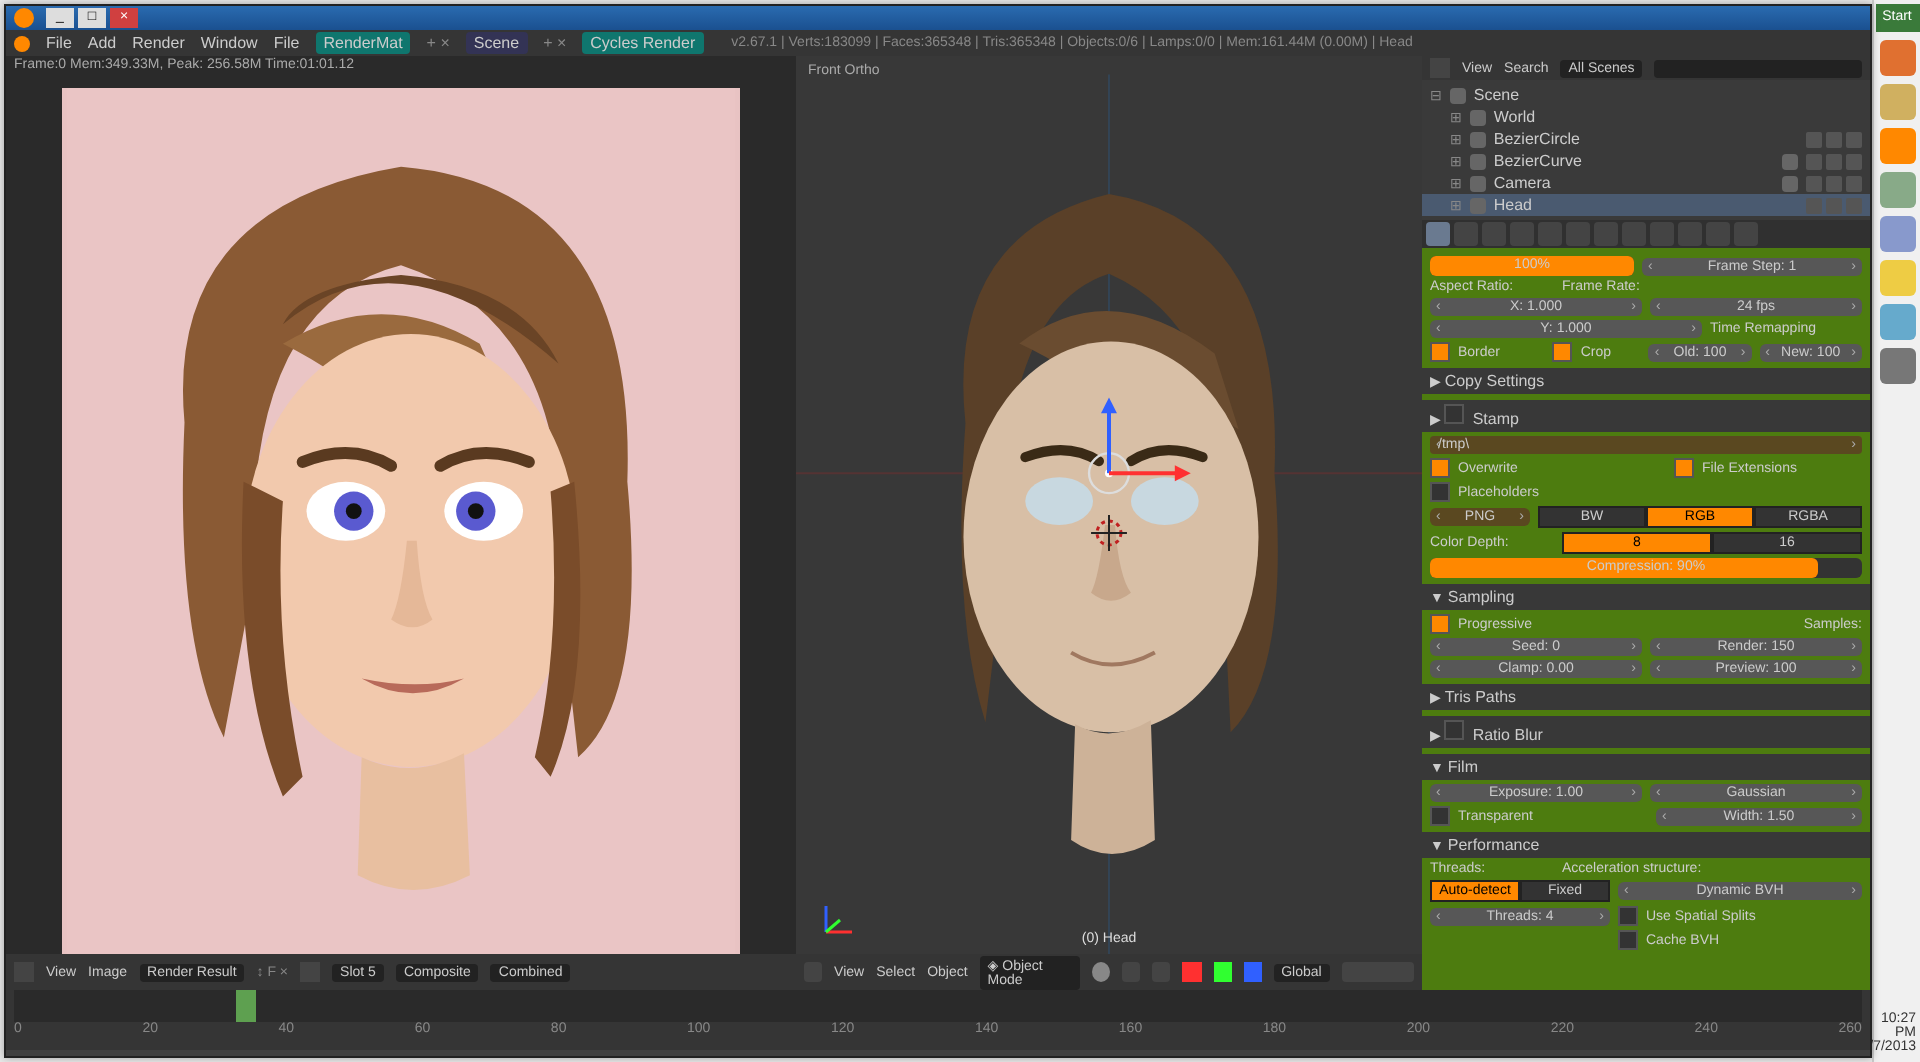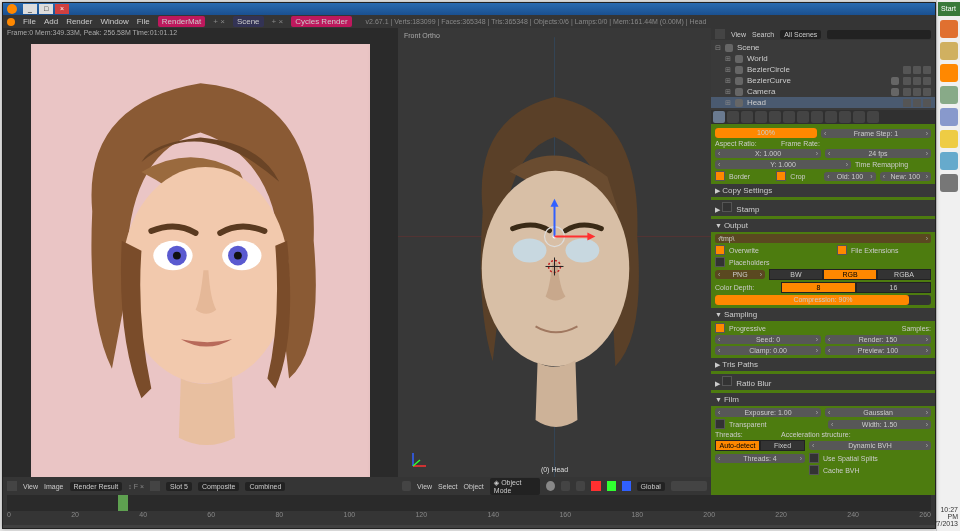--- a/index.html
+++ b/index.html
@@ -15,21 +15,21 @@
 .titlebar { height:12px; background:linear-gradient(#2a6bb0,#1a5090); display:flex; align-items:center; padding:0 4px; }
 .titlebar .blender-icon { width:10px; height:10px; background:#ff8800; border-radius:50%; margin-right:4px; }
 .titlebar .title-text { color:#fff; font-size:8px; flex:1; }
 .window-controls { display:flex; }
 .window-controls span { width:14px; height:10px; background:#ddd; margin-left:2px; font-size:7px; text-align:center; line-height:10px; cursor:pointer; }
 .window-controls .close { background:#d04040; color:#fff; }
 
 .menubar { height:13px; background:#353535; display:flex; align-items:center; padding:0 4px; font-size:8px; color:#ccc; gap:8px; }
 .menubar .blender-mini { width:8px;height:8px;background:#ff8800;border-radius:50%; }
 .menubar span { cursor:pointer; }
-.menubar .layout-sel { background:#be185d; padding:1px 4px; border-radius:2px; }
+.menubar .layout-sel { background:#0f766e; padding:1px 4px; border-radius:2px; }
 .menubar .layout-sel.accent { background:#335; }
 .menubar .stats { font-size:7px; color:#888; margin-left:6px; }
 
 .work-area { display:flex; height:467px; }
 
 
 .render-panel { width:395px; background:#2a2a2a; position:relative; display:flex; flex-direction:column; }
 .render-header { height:10px; font-size:7px; color:#aaa; padding:1px 4px; }
 .render-img-box { flex:1; margin:6px 28px 0 28px; background:#e8c3c3; position:relative; overflow:hidden; }
 .render-img-box svg { width:100%; height:100%; }
@@ -346,21 +346,20 @@
         <div class="panel-row">
           <span class="checkbox checked"></span>
             <span style="flex:1">Border</span>
           <span class="checkbox checked"></span>
             <span style="width:30px">Crop</span>
           <div class="num-field">Old: 100</div>
           <div class="num-field">New: 100</div>
         </div>
         <div class="section-hdr collapsed">Copy Settings</div>
         <div class="section-hdr collapsed"><span class="checkbox" style="margin-right:4px"></span><span>Stamp</span></div>
-        <div class="section-hdr">Output</div>
         <div class="num-field highlight" style="background:#5a4820;text-align:left;border-radius:2px">/tmp\</div>
         <div class="panel-row">
           <span class="checkbox checked"></span>
             <span style="flex:1">Overwrite</span>
           <span class="checkbox checked"></span>
             <span style="width:80px">File Extensions</span>
         </div>
         <div class="panel-row">
             <span class="checkbox"></span>
             <span>Placeholders</span>
@@ -408,20 +407,21 @@
         <div class="panel-row">
             <div class="num-field">Exposure: 1.00</div>
             <div class="num-field">Gaussian</div>
           </div>
         <div class="panel-row">
             <span class="checkbox"></span>
             <span style="flex:1">Transparent</span>
             <div class="num-field">Width: 1.50</div>
           </div>
 
+        <div class="section-hdr">Performance</div>
         <div class="panel-row">
             <div class="lbl">Threads:</div>
             <div class="lbl-r">Acceleration structure:</div>
           </div>
         <div class="panel-row">
           <div class="toggle-group" style="flex:0 0 90px">
               <span class="active">Auto-detect</span>
               <span>Fixed</span>
             </div>
           <div class="num-field">Dynamic BVH</div>

